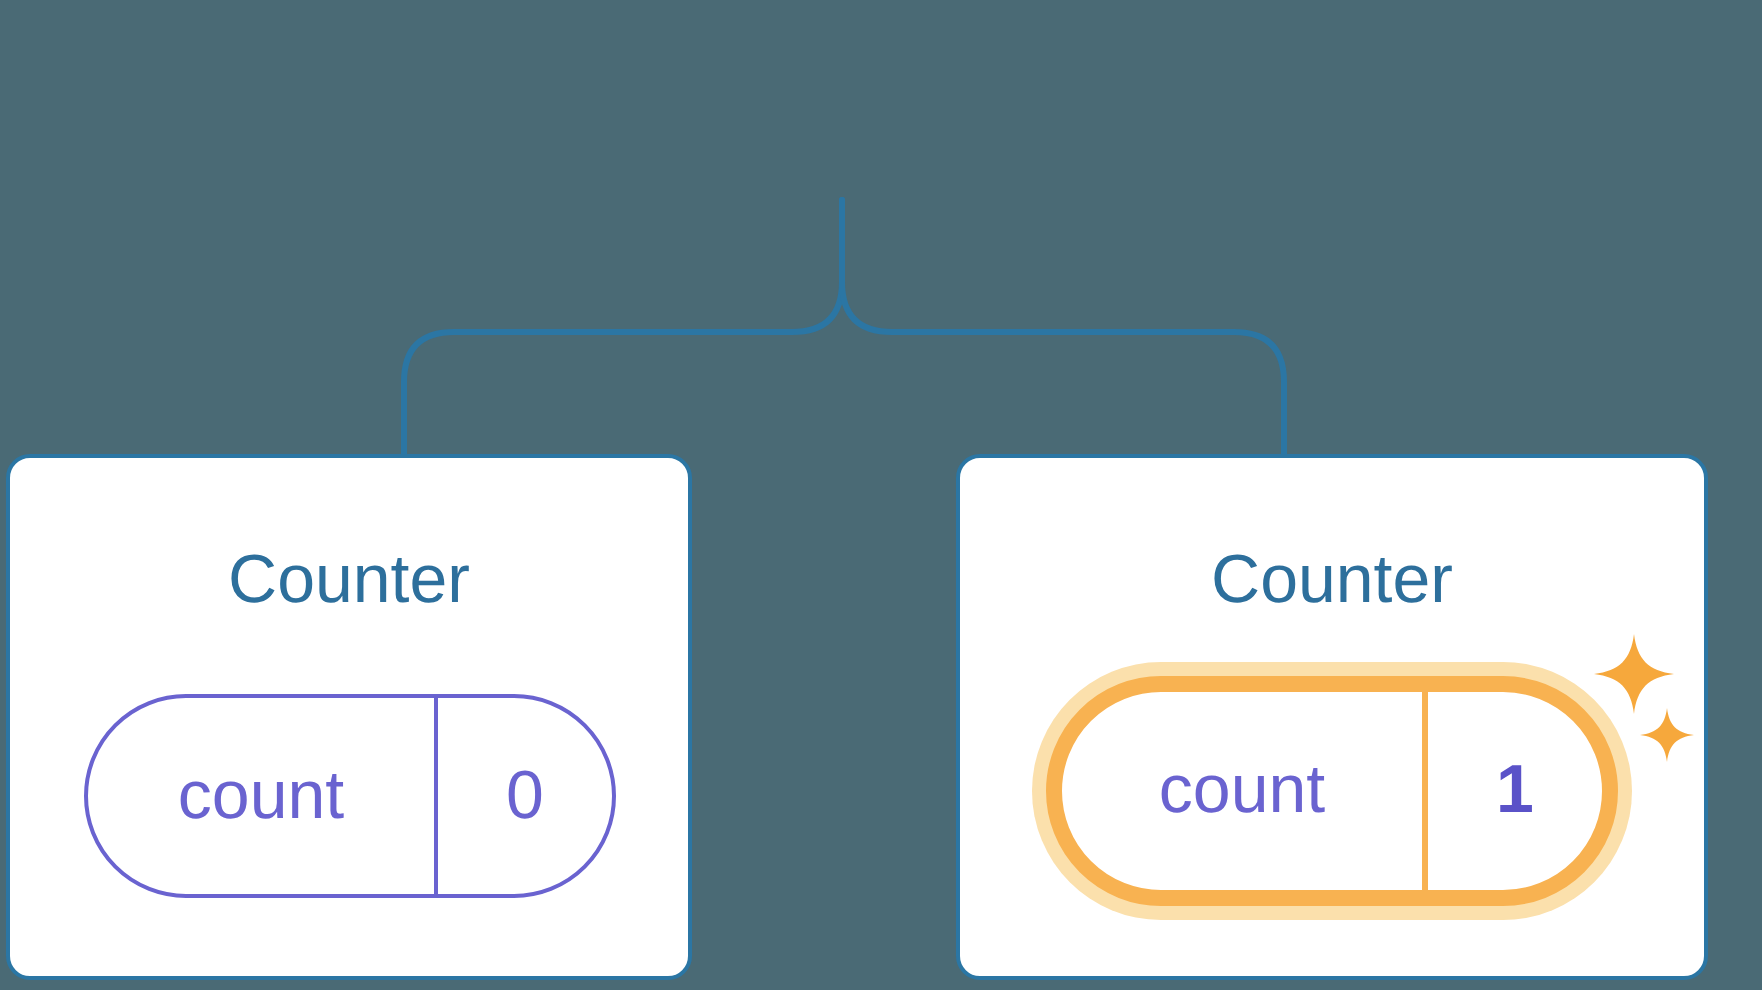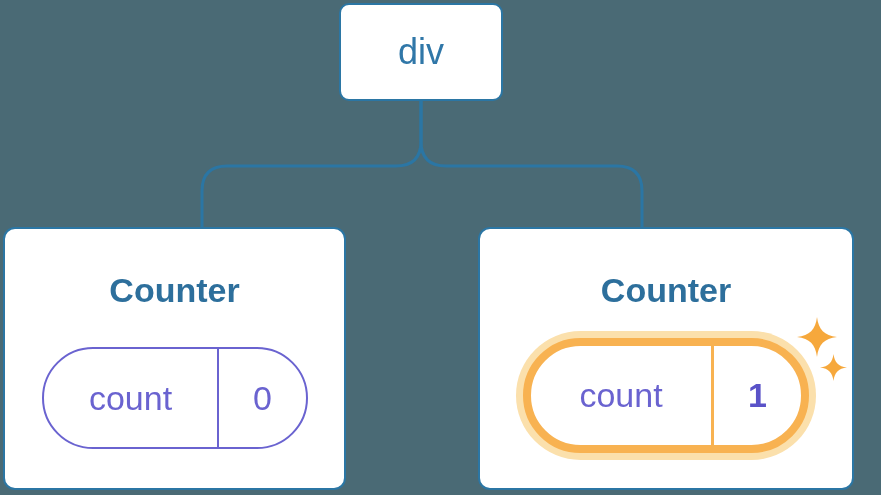--- a/index.html
+++ b/index.html
@@ -45,21 +45,21 @@
   }
   .card-left  { left: 3px;   width: 343px; }
   .card-right { left: 478px; width: 376px; }
 
   .card-title {
     position: absolute;
     top: 42px; left: 0;
     width: 100%;
     text-align: center;
     font-size: 34px;
-    font-weight: 700;
+    font-weight: 400;
     color: #2D6F9C;
   }
 
   
   .pill {
     position: absolute;
     left: 37px; top: 118px;
     width: 266px; height: 102px;
     border: 2px solid #6A63D0;
     border-radius: 60px;
@@ -117,23 +117,20 @@
 </head>
 <body>
 
 <div class="stage">
 
   <svg class="connectors" viewBox="0 0 881 495" aria-hidden="true">
     <path d="M421 100 L421 141 Q421 166 396 166 L227 166 Q202 166 202 191 L202 228" fill="none" stroke="#2B76A4" stroke-width="3" stroke-linecap="round"></path>
     <path d="M421 100 L421 141 Q421 166 446 166 L617 166 Q642 166 642 191 L642 228" fill="none" stroke="#2B76A4" stroke-width="3" stroke-linecap="round"></path>
   </svg>
 
-  <div class="node-root">
-    <span>div</span>
-  </div>
 
   <div class="card card-left">
     <div class="card-title">Counter</div>
     <div class="pill">
       <span class="pill-key">count</span>
       <span class="pill-val">0</span>
     </div>
   </div>
 
   <div class="card card-right">

